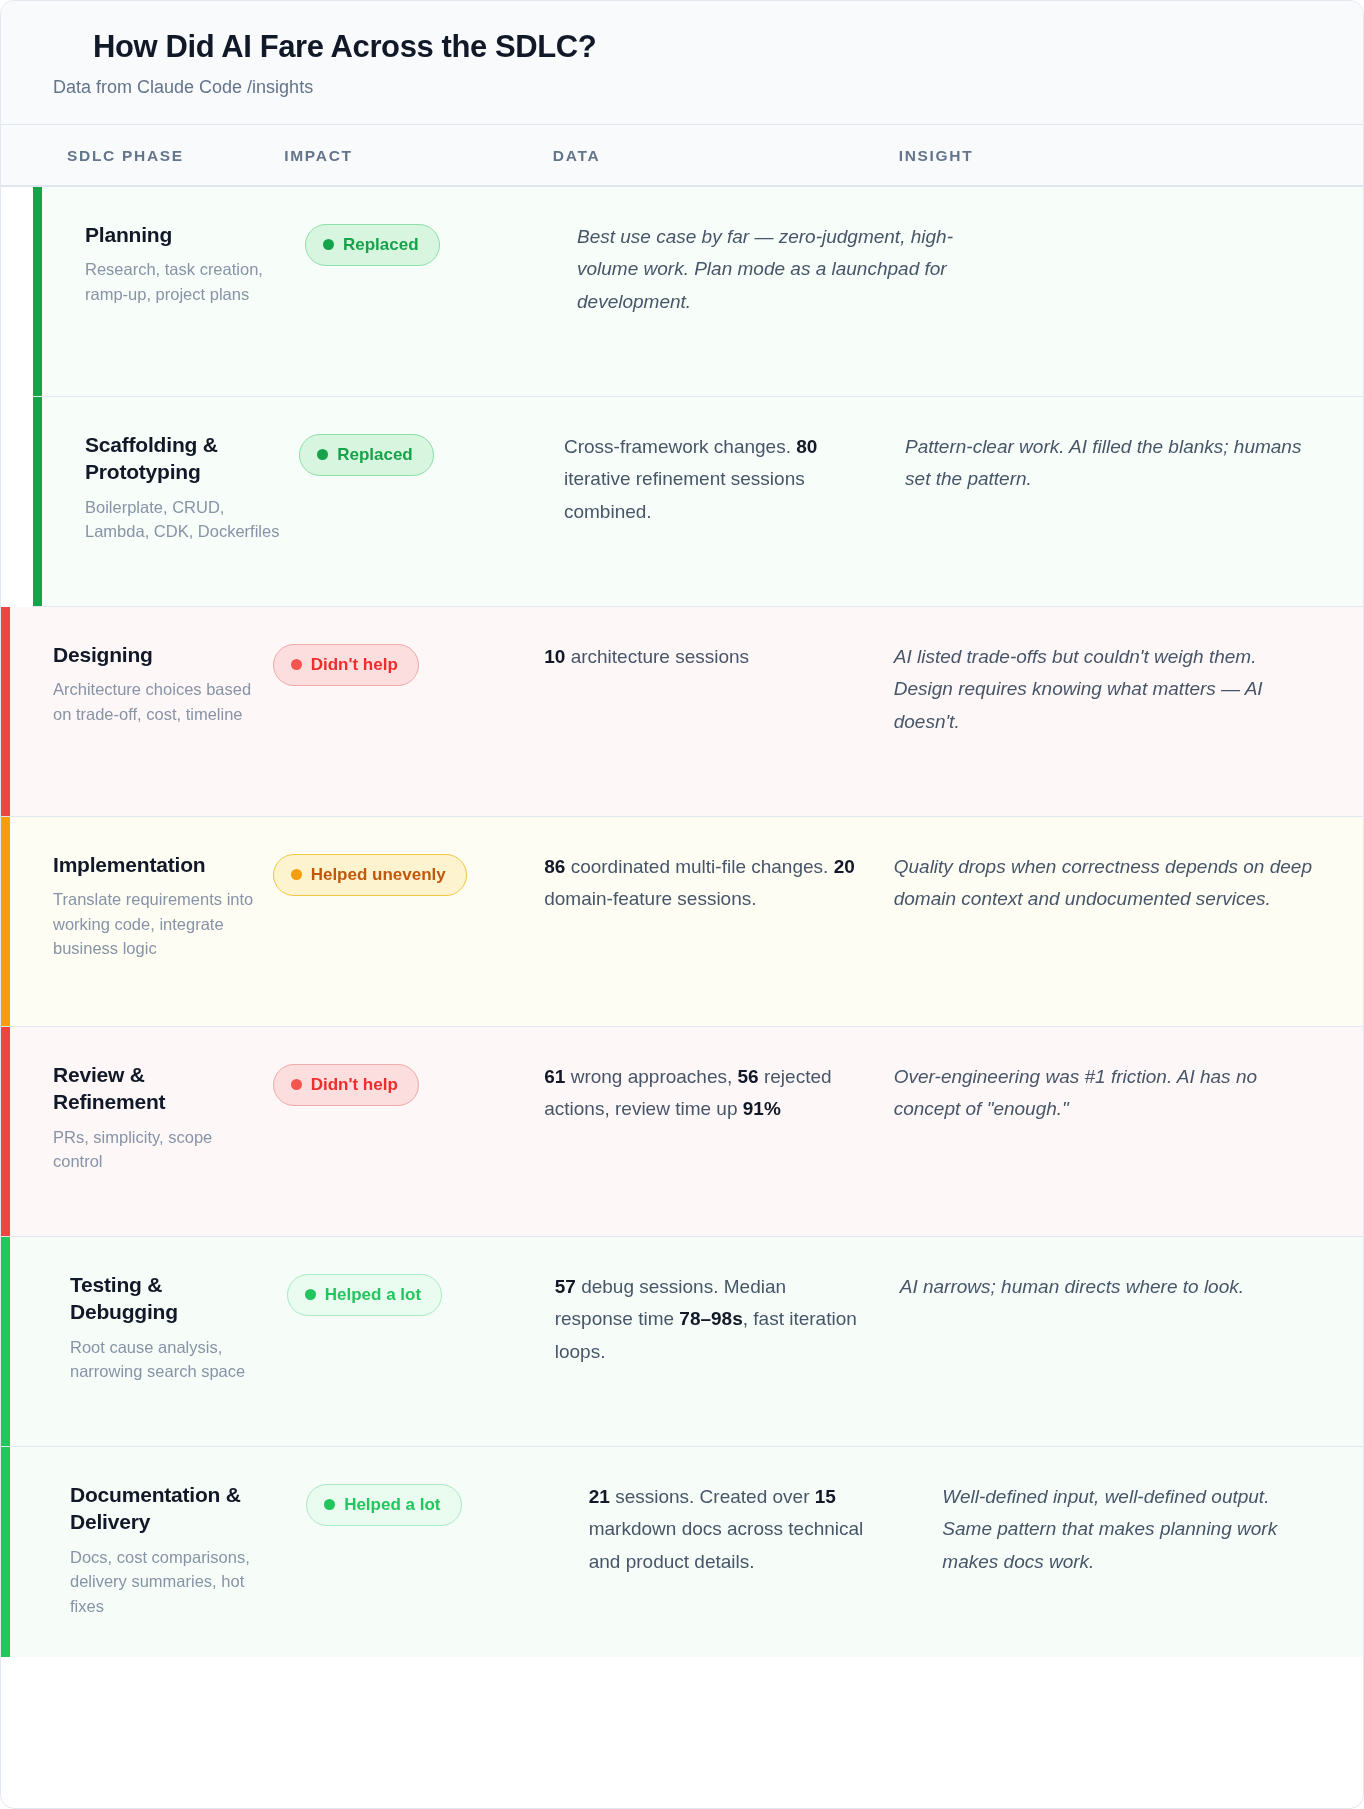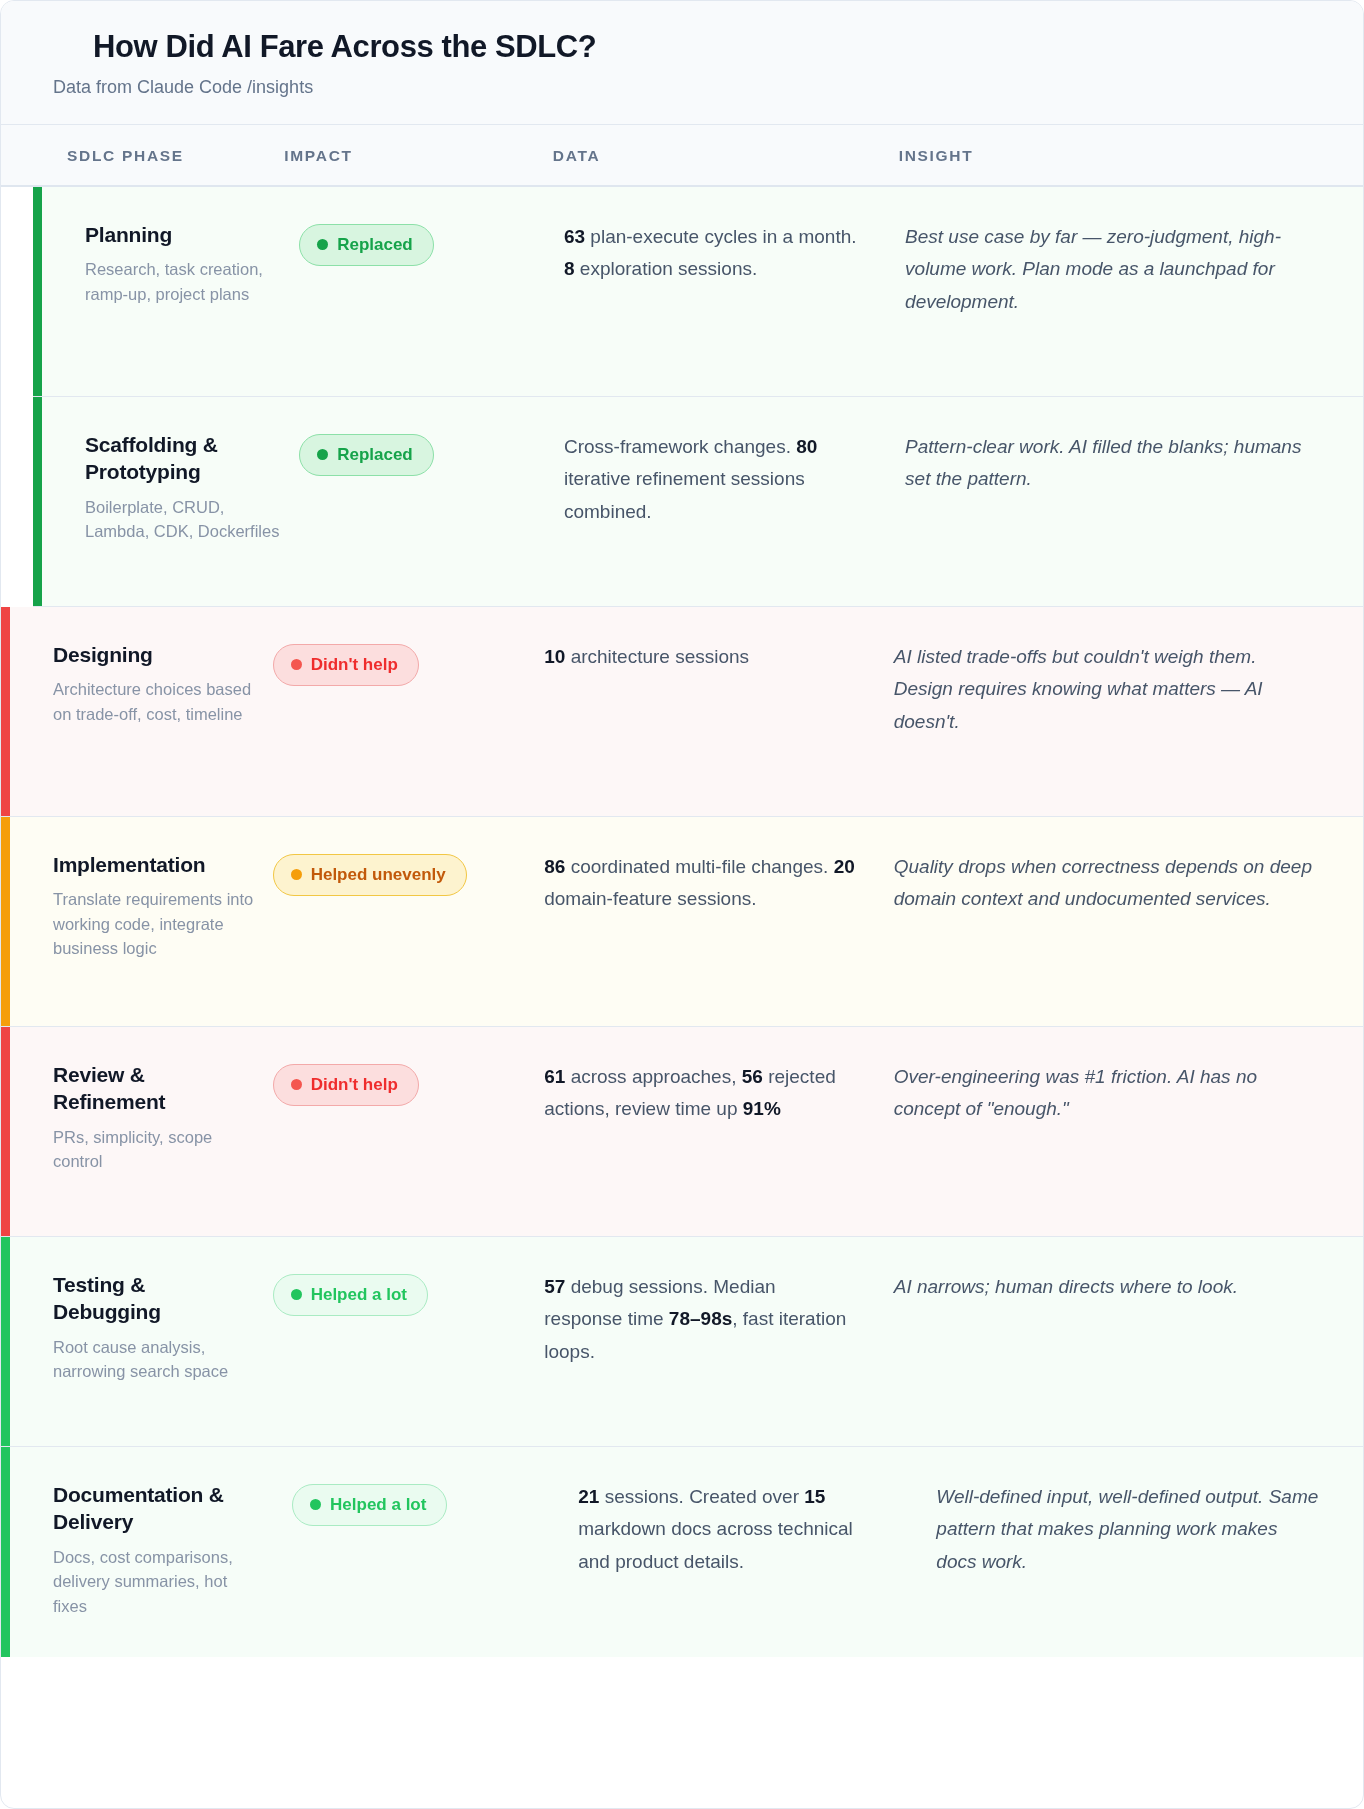--- a/index.html
+++ b/index.html
@@ -69,21 +69,21 @@
     min-height: 210px;
   }
   .row:last-child { border-bottom: none; gap: 40px; }
   .accent {
     position: absolute;
     left: 0; top: 0; bottom: 0;
     width: 9px;
   }
 
   .row.tone-replaced   { background: #f7fdf8; margin-left: 32px; }
-  .row.tone-helpedalot { background: #f6fdf8; }
+  .row.tone-helpedalot { background: #f6fdf8; padding-left: 17px; }
   .row.tone-didnthelp  { background: #fdf7f7; }
   .row.tone-uneven     { background: #fefdf4; }
 
   
   .phase-name {
     font-size: 21px;
     font-weight: bold;
     color: #111827;
     line-height: 1.32;
     letter-spacing: -0.2px;
@@ -158,23 +158,20 @@
       <div class="row tone-replaced">
         <div class="accent" style="background: rgb(22, 163, 74);"></div>
         <div class="c-phase">
           <div class="phase-name">Planning</div>
           <div class="phase-desc">Research, task creation, ramp-up, project plans</div>
         </div>
         <div class="c-impact"><span class="badge replaced">
             <span class="dot"></span>
             <span>Replaced</span>
           </span></div>
-        <div class="c-data">
-          <div class="data-text"><b>63</b><span> plan-execute cycles in a month. </span><b>8</b><span> exploration sessions.</span></div>
-        </div>
         <div class="c-insight">
           <div class="insight-text">Best use case by far — zero-judgment, high-volume work. Plan mode as a launchpad for development.</div>
         </div>
       </div>
       <div class="row tone-replaced">
         <div class="accent" style="background: rgb(22, 163, 74);"></div>
         <div class="c-phase">
           <div class="phase-name">Scaffolding &amp; Prototyping</div>
           <div class="phase-desc">Boilerplate, CRUD, Lambda, CDK, Dockerfiles</div>
         </div>
@@ -227,21 +224,21 @@
         <div class="accent" style="background: rgb(239, 68, 68);"></div>
         <div class="c-phase">
           <div class="phase-name">Review &amp; Refinement</div>
           <div class="phase-desc">PRs, simplicity, scope control</div>
         </div>
         <div class="c-impact"><span class="badge didnthelp">
             <span class="dot"></span>
             <span>Didn't help</span>
           </span></div>
         <div class="c-data">
-          <div class="data-text"><b>61</b><span> across approaches, </span><b>56</b><span> rejected actions, review time up </span><b>91%</b></div>
+          <div class="data-text"><b>61</b><span> wrong approaches, </span><b>56</b><span> rejected actions, review time up </span><b>91%</b></div>
         </div>
         <div class="c-insight">
           <div class="insight-text">Over-engineering was #1 friction. AI has no concept of "enough."</div>
         </div>
       </div>
       <div class="row tone-helpedalot">
         <div class="accent" style="background: rgb(34, 197, 94);"></div>
         <div class="c-phase">
           <div class="phase-name">Testing &amp; Debugging</div>
           <div class="phase-desc">Root cause analysis, narrowing search space</div>

